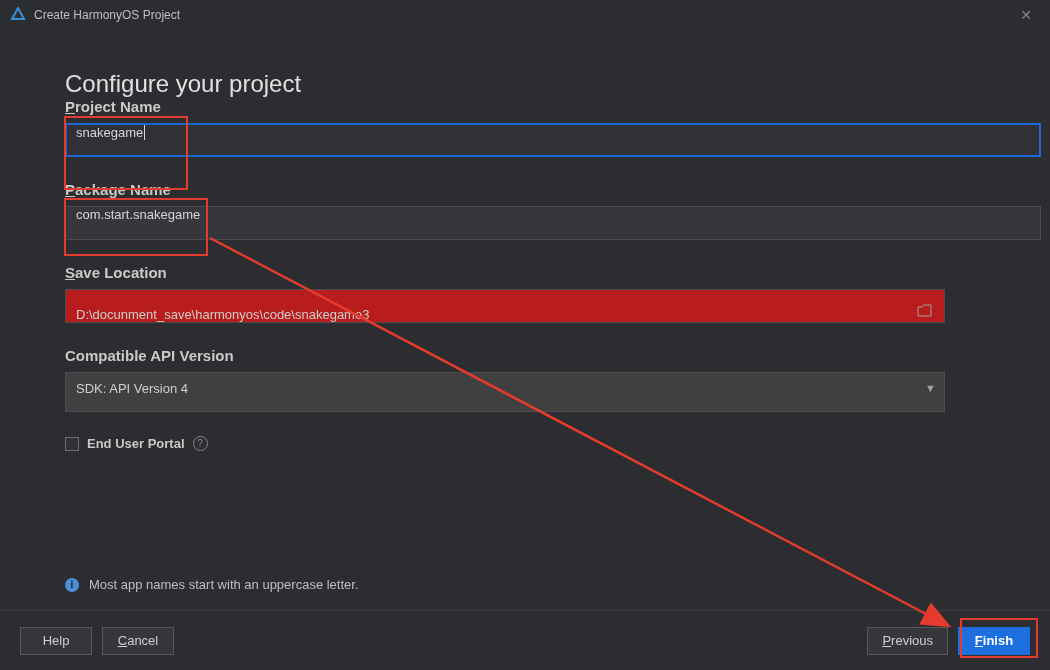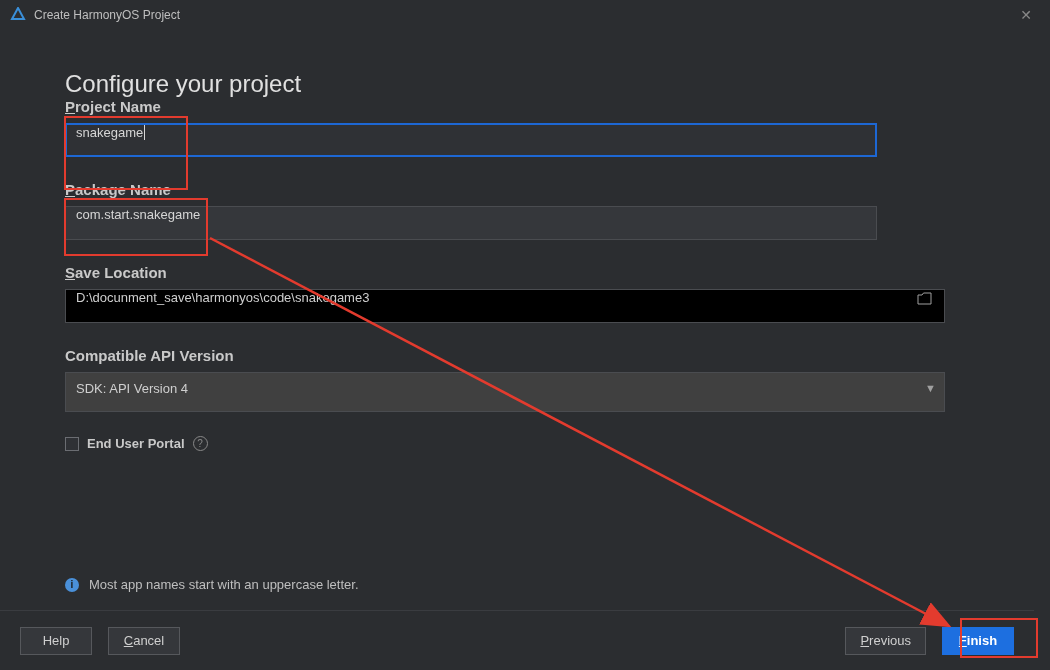--- a/index.html
+++ b/index.html
@@ -44,41 +44,41 @@
     }
     .field-group { margin-bottom: 24px; }
     .field-label {
       color: #c9c9c9;
       font-size: 15px;
       font-weight: 600;
       margin-bottom: 8px;
     }
     .field-label .ul { text-decoration: underline; }
     .text-input {
-      width: 812px;
+      width: 976px;
       height: 34px;
       background: #35373b;
       border: 1px solid #4a4c50;
       color: #d6d6d6;
       font-size: 13px;
       padding: 0 10px;
       outline: none;
     }
     .text-input.focused {
       border: 2px solid #1d67d4;
       background: #2f3135;
       padding: 0 9px;
     }
     .save-row {
       width: 880px;
       height: 34px;
-      background: #000000;
+      background: #b91c1c;
       border: 1px solid #4a4c50;
       display: flex;
-      align-items: flex-start;
+      align-items: flex-end;
       padding: 0 8px 0 10px;
       color: #cfcfcf;
       font-size: 13px;
       gap: 24px;
     }
     .save-row .path { flex: 1; }
     .folder-icon { color: #a0a0a0; cursor: pointer; padding: 2px 4px; }
     .select-row {
       width: 880px;
       height: 40px;
@@ -138,27 +138,27 @@
       background: #4a90d9;
       color: #1a1a1a;
       font-size: 10px;
       font-weight: bold;
       display: flex;
       align-items: center;
       justify-content: center;
     }
     .footer {
       position: absolute;
-      bottom: 0; left: 0; right: 16px;
+      bottom: 0; left: 0; right: 0;
       height: 60px;
       border-top: 1px solid #3a3c40;
       display: flex;
       align-items: center;
       padding: 0 20px;
-      gap: 16px;
+      gap: 10px;
     }
     .footer .spacer { flex: 1; }
     .btn {
       height: 28px;
       min-width: 72px;
       padding: 0 14px;
       background: #35373b;
       border: 1px solid #56585c;
       color: #cfcfcf;
       font-size: 13px;

